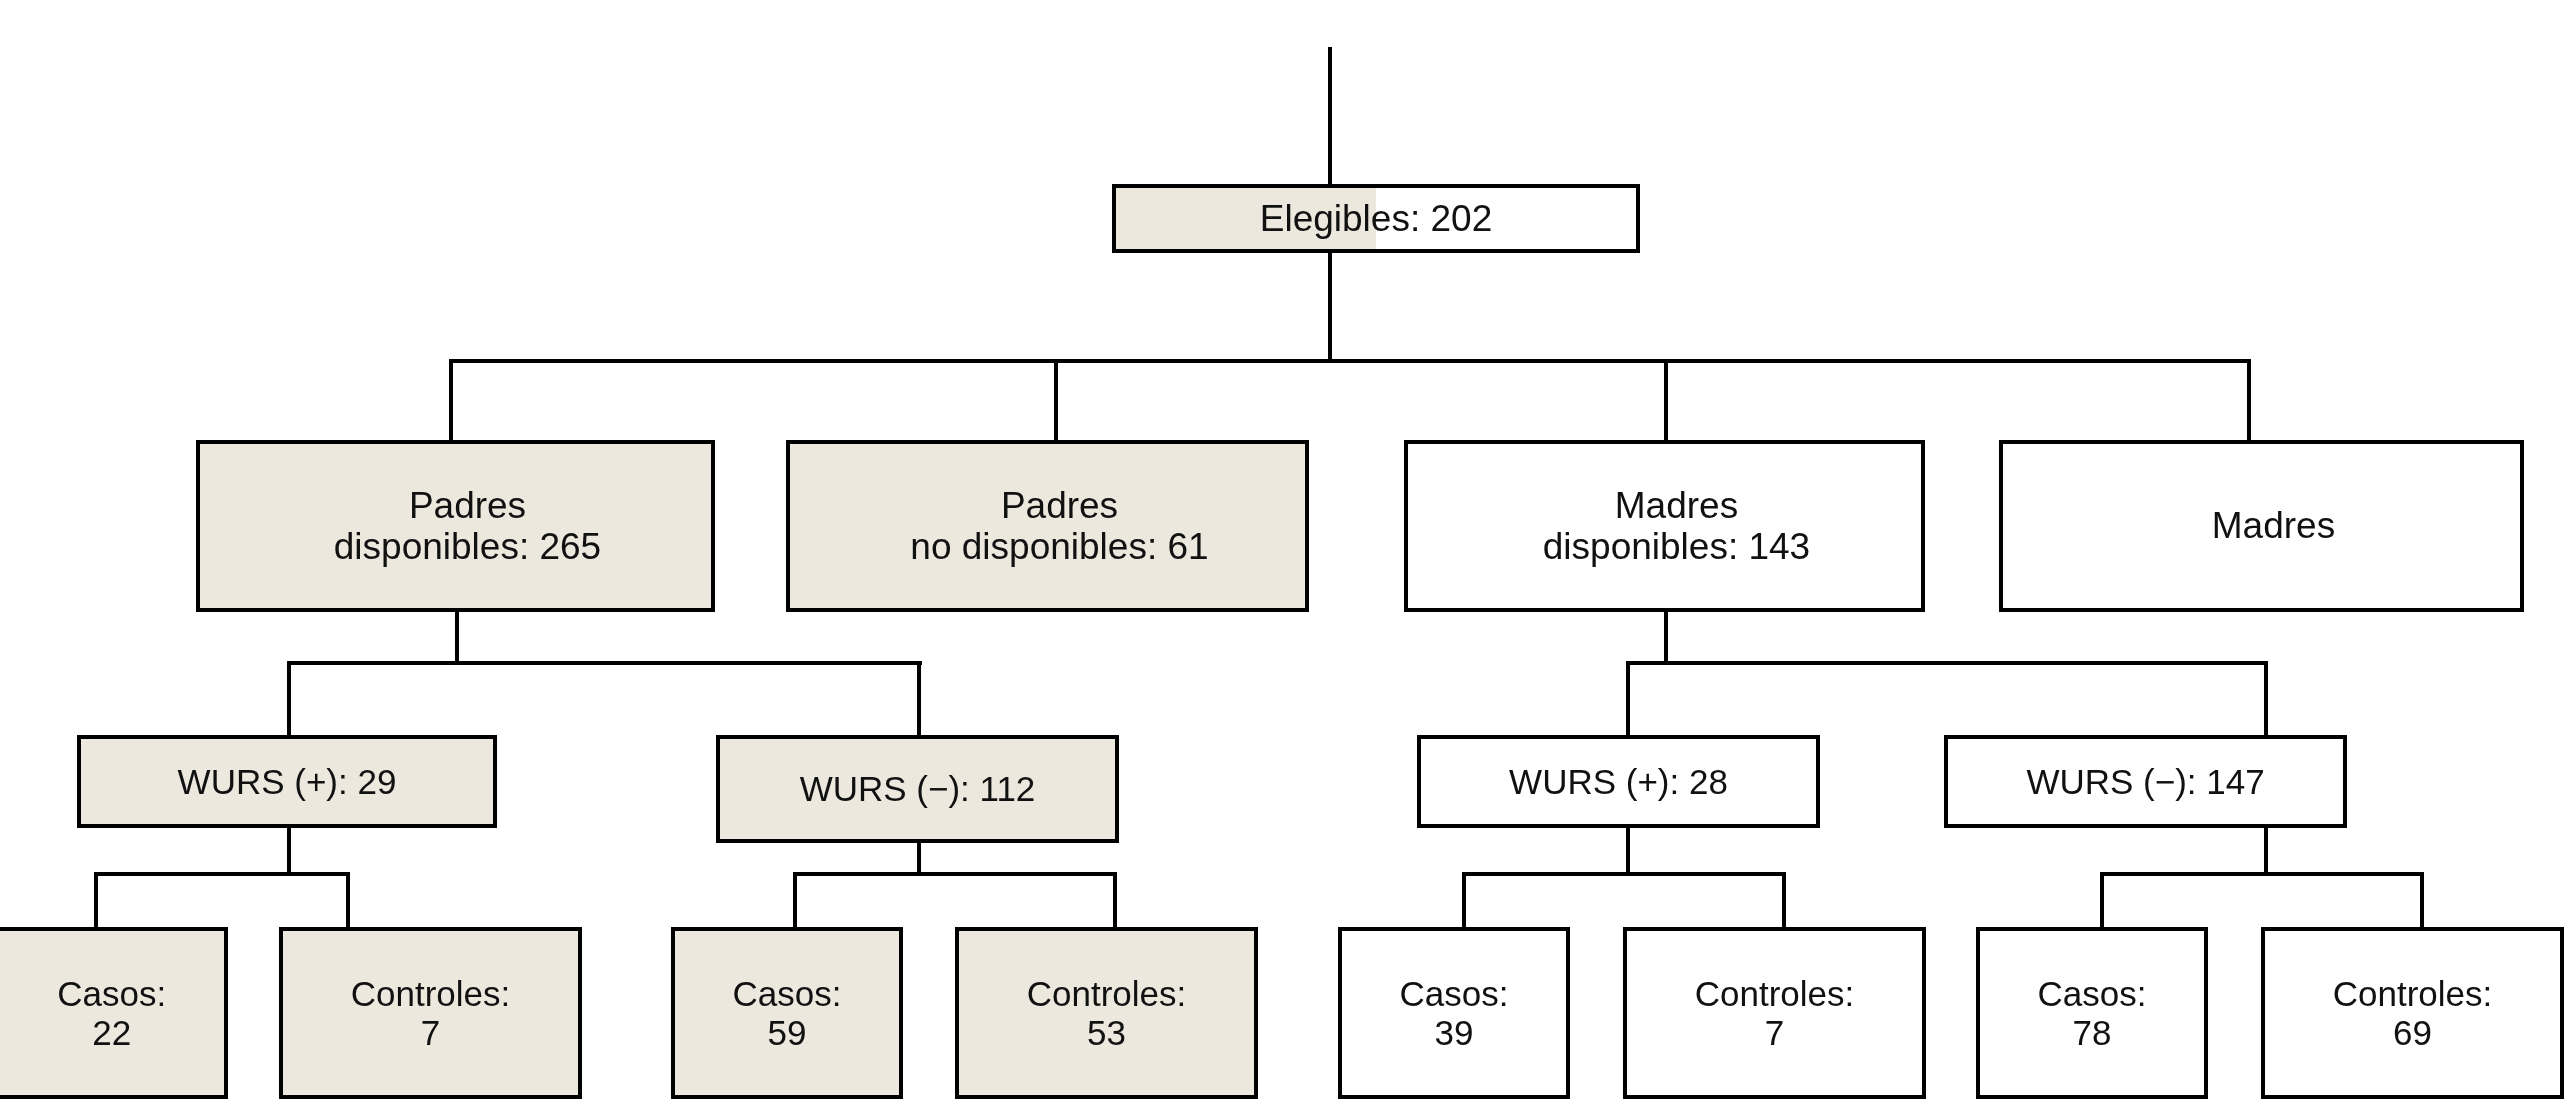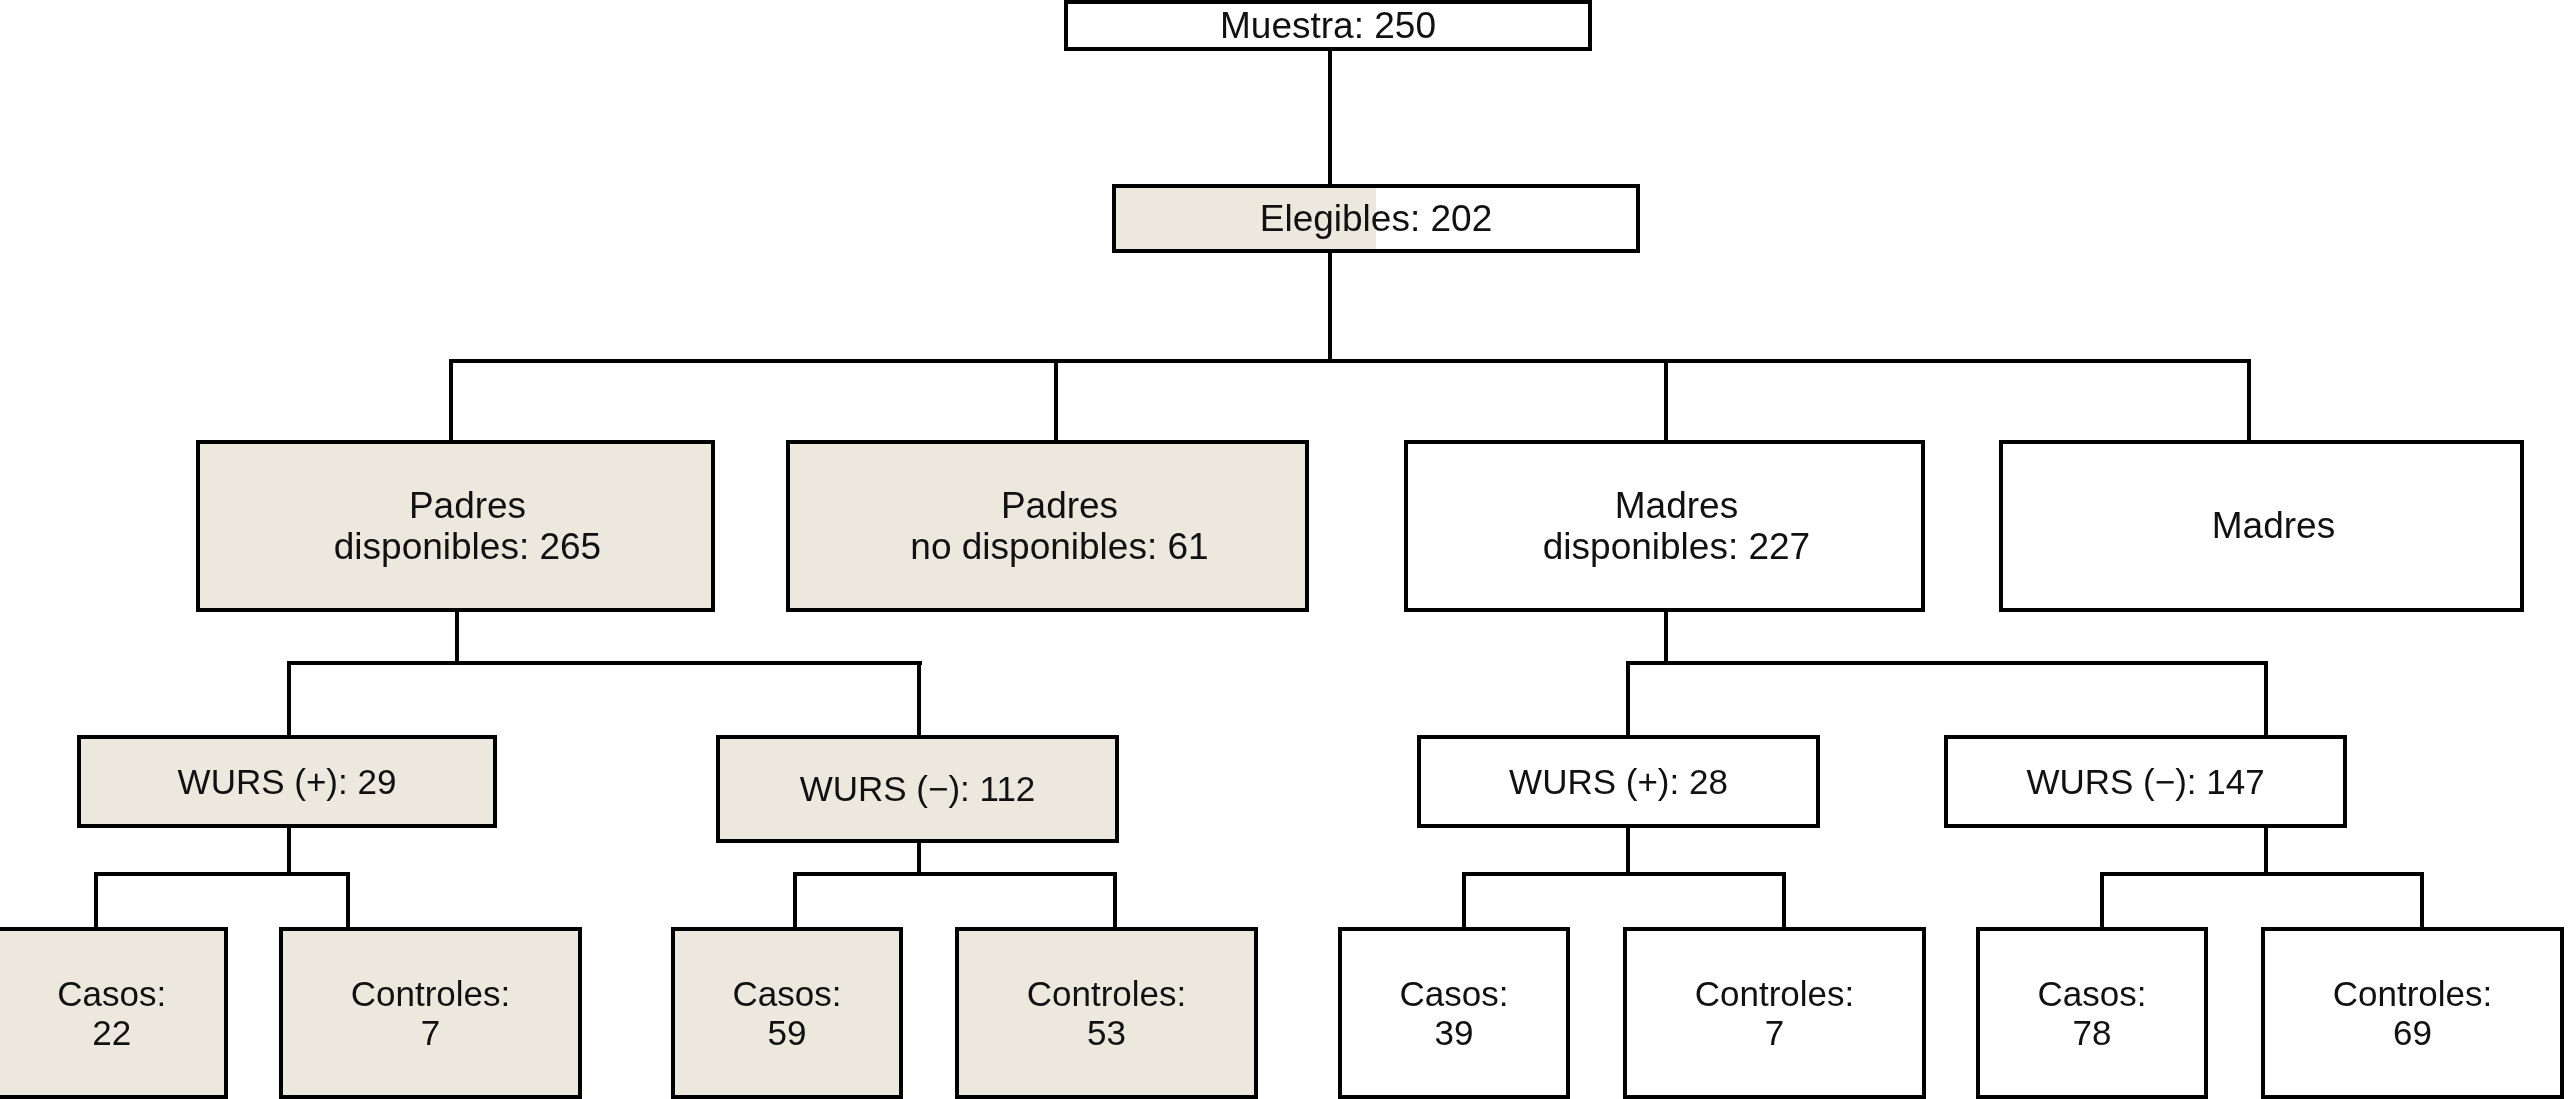--- a/index.html
+++ b/index.html
@@ -87,41 +87,38 @@
   <div class="conn v" style="left:1626px; top:825px; height:50px;"></div>
   <div class="conn h" style="left:1462px; top:872px; width:324px;"></div>
   <div class="conn v" style="left:1462px; top:872px; height:58px;"></div>
   <div class="conn v" style="left:1782px; top:872px; height:58px;"></div>
 
   <div class="conn v" style="left:2264px; top:825px; height:50px;"></div>
   <div class="conn h" style="left:2100px; top:872px; width:324px;"></div>
   <div class="conn v" style="left:2100px; top:872px; height:58px;"></div>
   <div class="conn v" style="left:2420px; top:872px; height:58px;"></div>
 
-  <div class="node f-root" style="left:1064px; top:0px; width:528px; height:51px;">
-    <span class="line">Muestra: 250</span>
-  </div>
 
   <div class="node f-level2 half-shaded" style="left:1064px; top:184px; width:528px; height:69px;">
     <span class="line">Elegibles: 202</span>
   </div>
 
   <div class="node f-level3 shaded" style="left:196px; top:440px; width:519px; height:172px;">
     <span class="line">Padres</span>
     <span class="line">disponibles: 265</span>
   </div>
 
   <div class="node f-level3 shaded" style="left:786px; top:440px; width:523px; height:172px;">
     <span class="line">Padres</span>
     <span class="line">no disponibles: 61</span>
   </div>
 
   <div class="node f-level3" style="left:1404px; top:440px; width:521px; height:172px;">
     <span class="line">Madres</span>
-    <span class="line">disponibles: 227</span>
+    <span class="line">disponibles: 143</span>
   </div>
 
   <div class="node f-level3" style="left:1999px; top:440px; width:525px; height:172px;">
     <span class="line">Madres</span>
   </div>
 
   <div class="node f-wurs shaded" style="left:77px; top:735px; width:420px; height:93px;">
     <span class="line">WURS (+): 29</span>
   </div>
 

